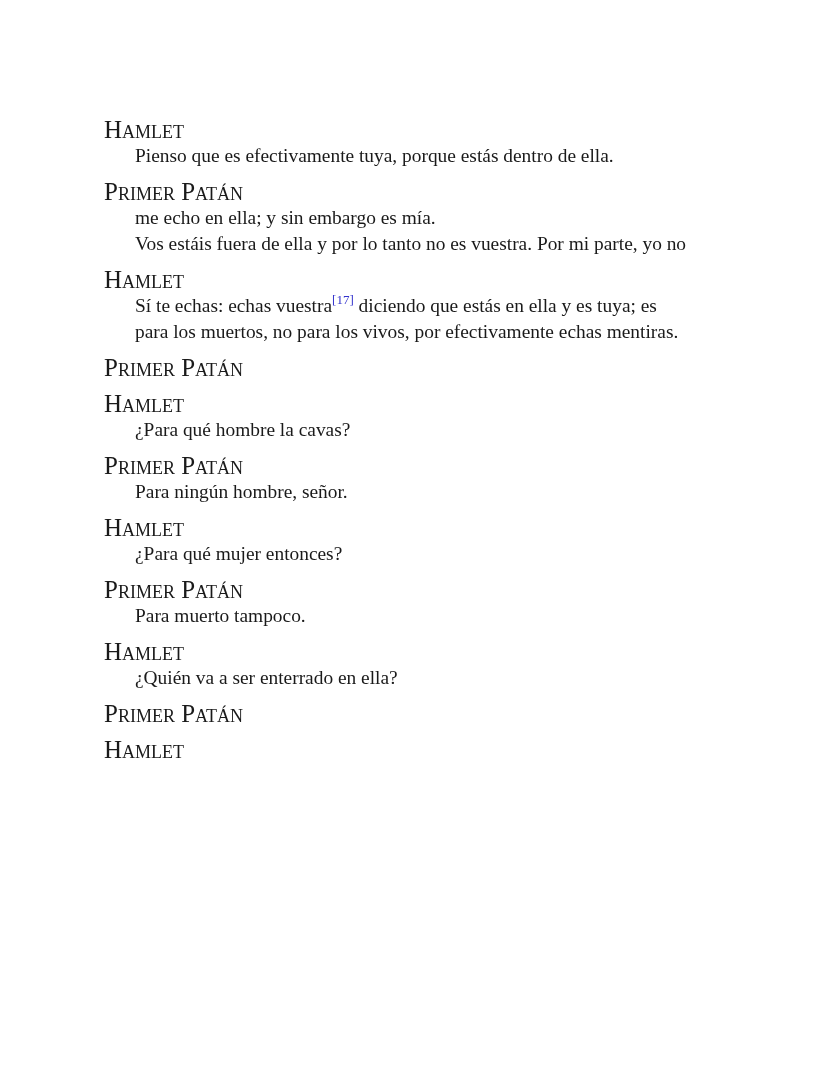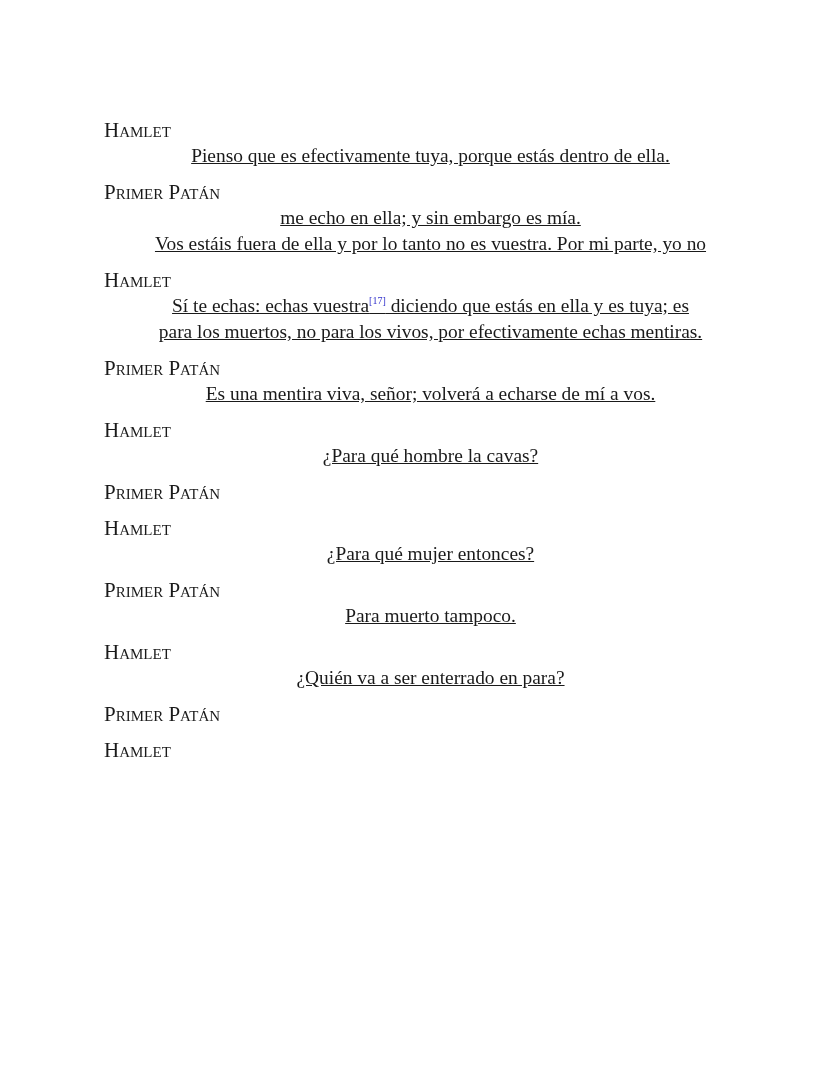--- a/index.html
+++ b/index.html
@@ -19,37 +19,36 @@
       position: absolute;
       left: 104px;
       top: 117px;
       width: 622px;
     }
     .block {
       margin: 0 0 10px 0;
     }
     .speaker {
       font-variant: small-caps;
-      font-size: 21px;
+      font-size: 25px;
       line-height: 26px;
       height: 26px;
       letter-spacing: 0;
       color: #1a1a1a;
     }
     .line {
       margin: 0 0 0 31px;
       font-size: 19.4px;
       line-height: 26px;
       color: #1a1a1a;
-      text-align: center;
-      text-decoration: underline;
+      text-align: left;
     }
     .footnote-ref {
       color: #3333cc;
-      font-size: 10px;
+      font-size: 13px;
       vertical-align: super;
       line-height: 0;
       text-decoration: none;
       position: relative;
       top: -1px;
     }
   </style>
 </head>
 <body>
 
@@ -67,45 +66,45 @@
   </div>
 
   <div class="block">
     <div class="speaker">Hamlet</div>
     <div class="line"><span>Sí te echas: echas vuestra</span><a class="footnote-ref">[17]</a><span> diciendo que estás en ella y es tuya; es</span></div>
     <div class="line">para los muertos, no para los vivos, por efectivamente echas mentiras.</div>
   </div>
 
   <div class="block">
     <div class="speaker">Primer Patán</div>
-    <div class="line">Es una mentira viva, señor; volverá a echarse de mí a vos.</div>
   </div>
 
   <div class="block">
     <div class="speaker">Hamlet</div>
     <div class="line">¿Para qué hombre la cavas?</div>
   </div>
 
   <div class="block">
     <div class="speaker">Primer Patán</div>
+    <div class="line">Para ningún hombre, señor.</div>
   </div>
 
   <div class="block">
     <div class="speaker">Hamlet</div>
     <div class="line">¿Para qué mujer entonces?</div>
   </div>
 
   <div class="block">
     <div class="speaker">Primer Patán</div>
     <div class="line">Para muerto tampoco.</div>
   </div>
 
   <div class="block">
     <div class="speaker">Hamlet</div>
-    <div class="line">¿Quién va a ser enterrado en para?</div>
+    <div class="line">¿Quién va a ser enterrado en ella?</div>
   </div>
 
   <div class="block">
     <div class="speaker">Primer Patán</div>
   </div>
 
   <div class="block">
     <div class="speaker">Hamlet</div>
   </div>
 

